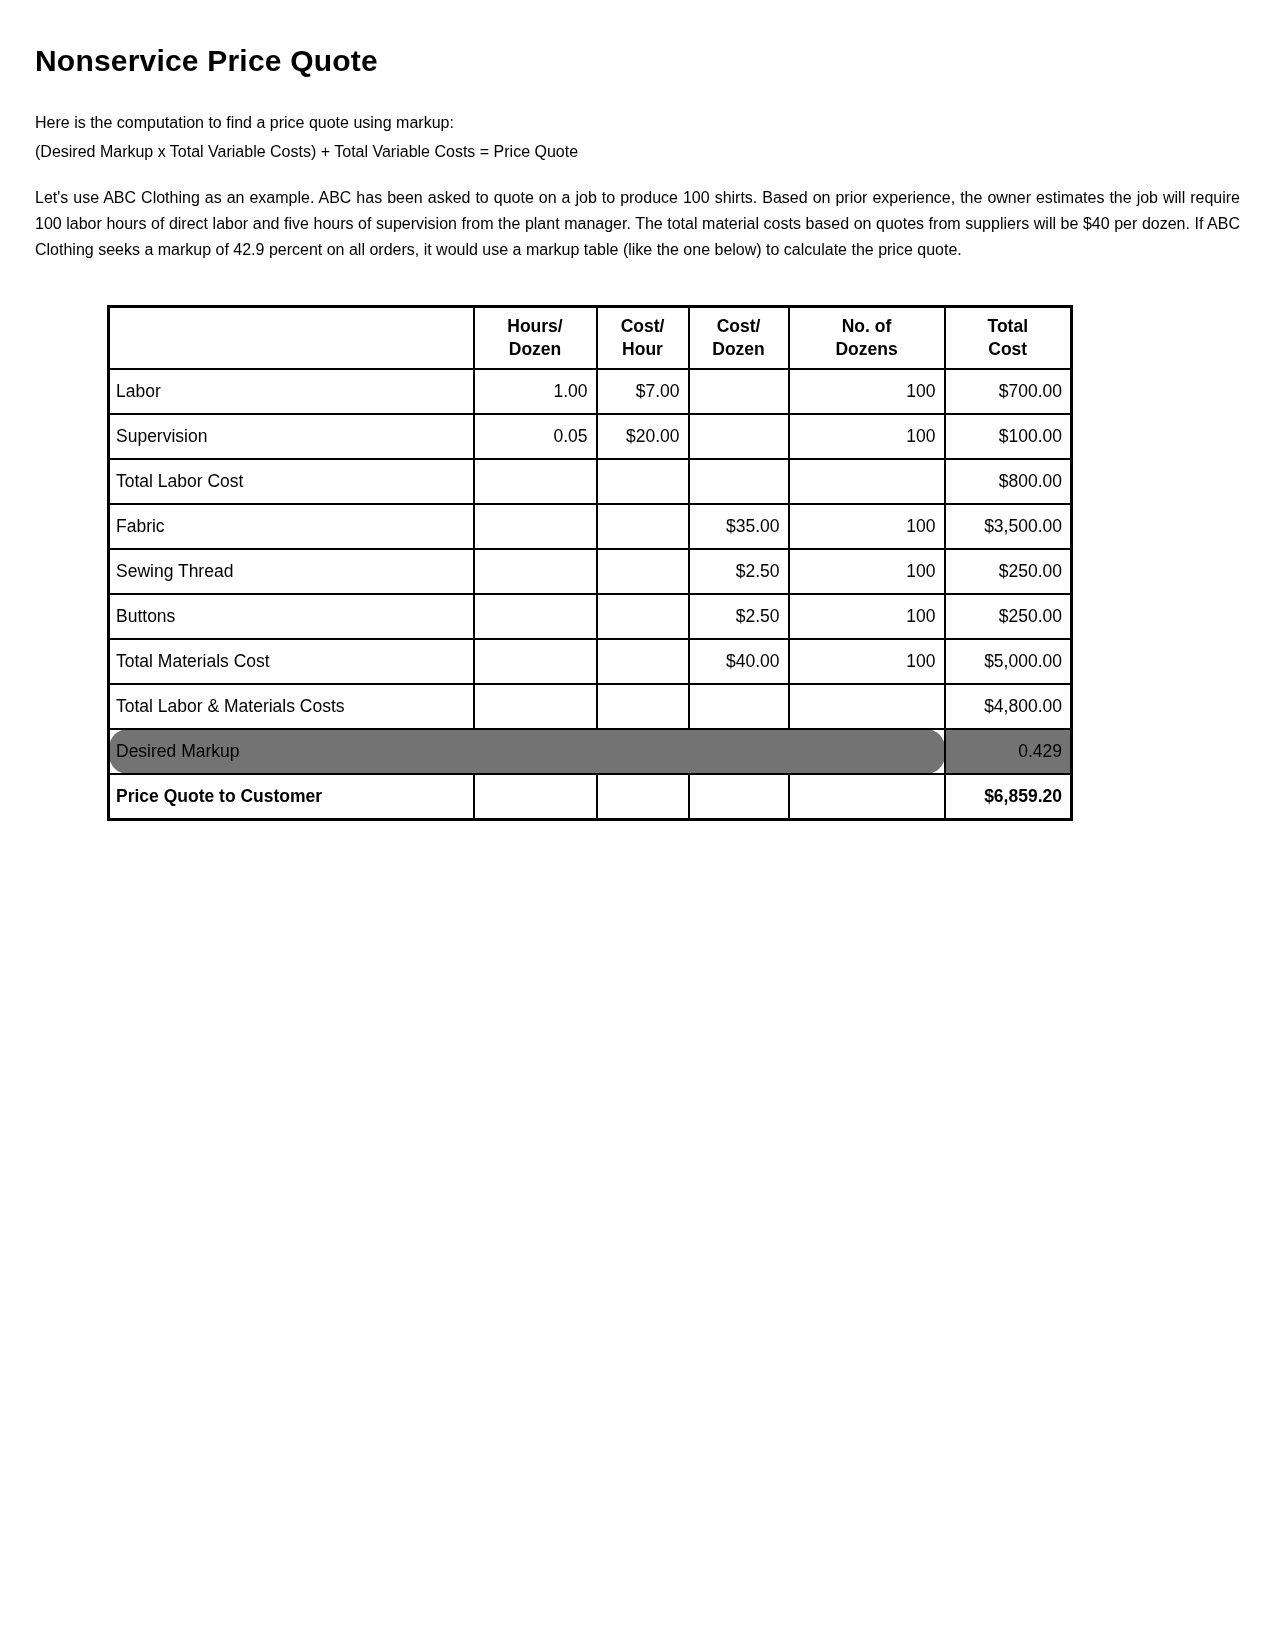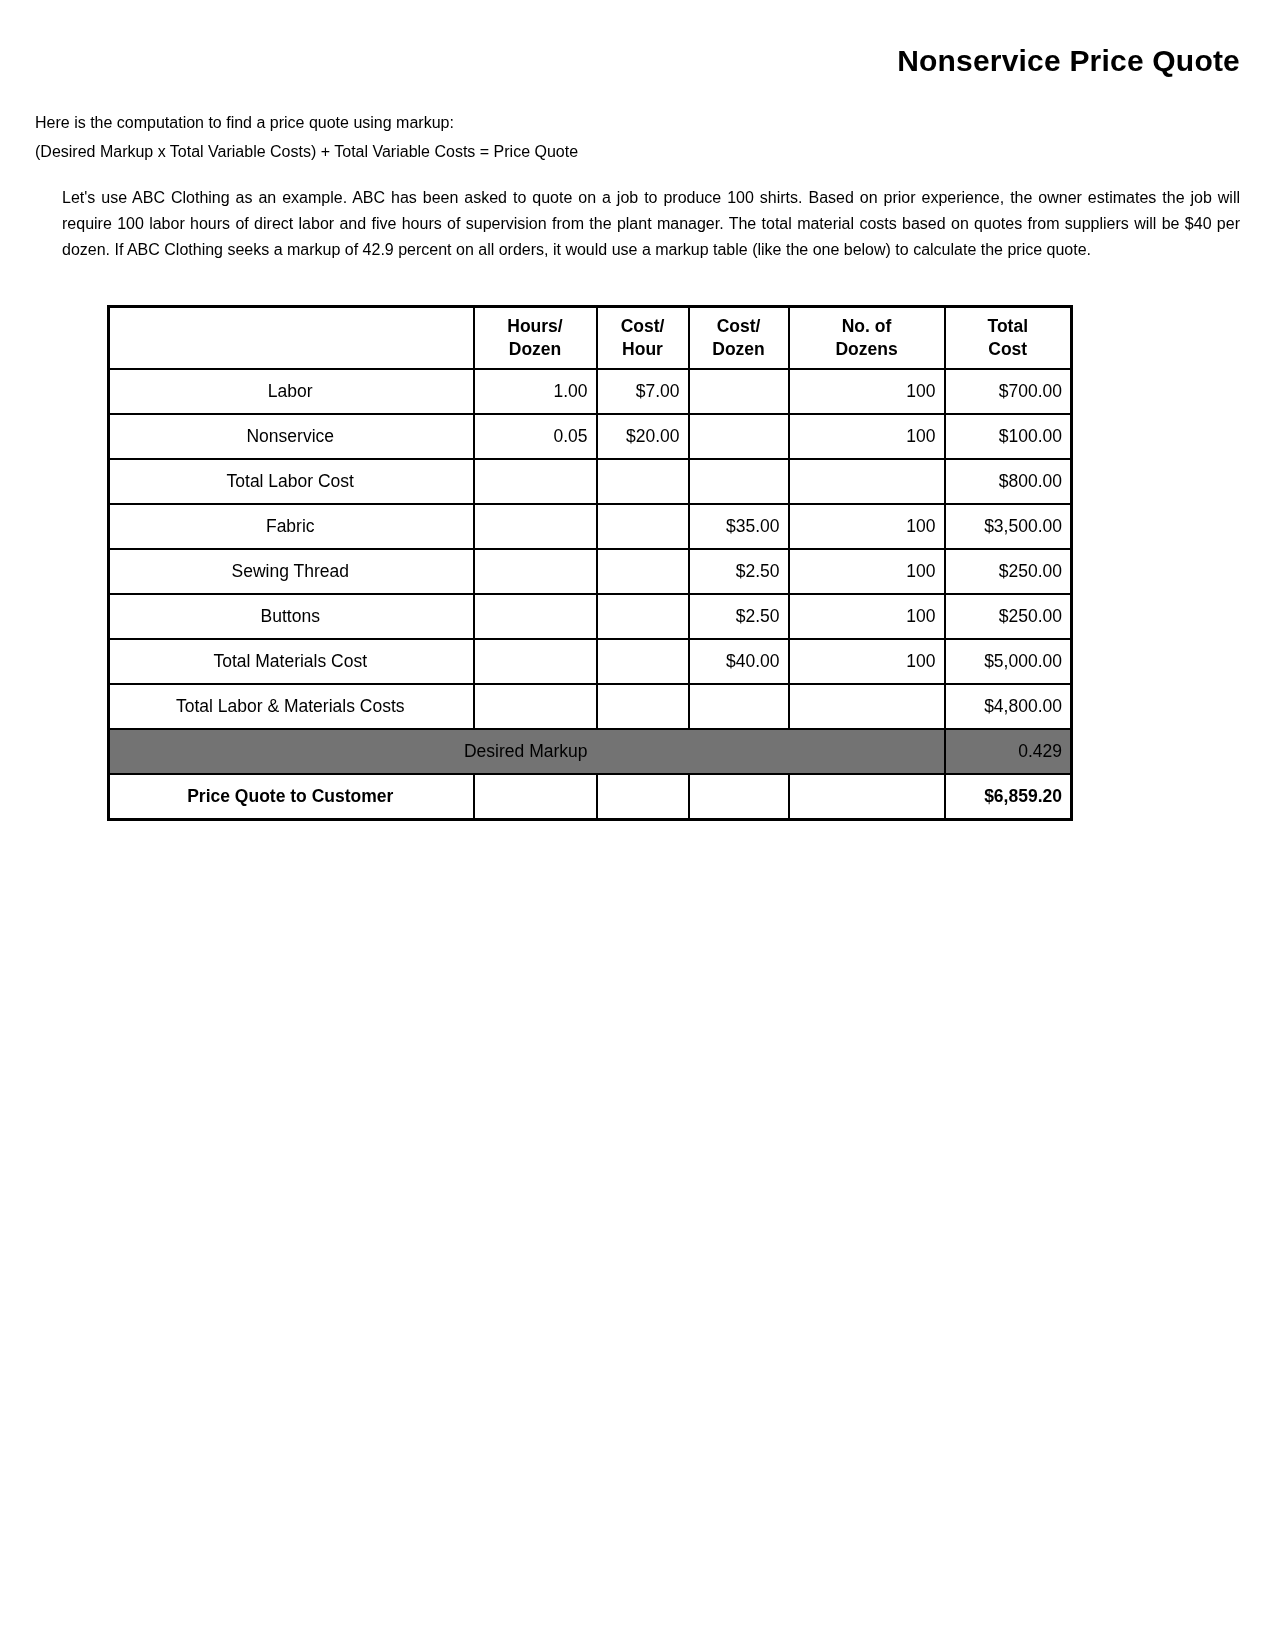--- a/index.html
+++ b/index.html
@@ -14,35 +14,35 @@
     width: 1275px;
     height: 1650px;
     position: relative;
     background: #ffffff;
     overflow: hidden;
   }
   .content {
     padding: 0 35px;
   }
   .doc-title {
-    text-align: right;
+    text-align: left;
     font-size: 30px;
     font-weight: bold;
     margin: 0;
     padding-top: 44px;
     letter-spacing: 0.2px;
   }
   .para {
     font-size: 16px;
     line-height: 26px;
     margin: 0;
   }
   .para-intro   { margin-top: 32px; }
   .para-formula { margin-top: 3px; }
-  .para-body    { margin-top: 20px; text-align: justify; margin-left: 27px; }
+  .para-body    { margin-top: 20px; text-align: justify; }
 
   table.markup-table {
     border-collapse: collapse;
     margin: 42px 0 12px 72px;
     width: 963px;
     table-layout: fixed;
     border: 3px solid #000;
   }
   .markup-table th,
   .markup-table td {
@@ -52,22 +52,23 @@
     vertical-align: middle;
     overflow: hidden;
   }
   .markup-table th {
     font-weight: bold;
     text-align: center;
     line-height: 23px;
     padding: 7px 6px;
   }
   .markup-table td.cell-label {
-    text-align: center;
+    text-align: left;
     padding-left: 6px;
+    border-radius: 19px;
   }
   .markup-table td.cell-num {
     text-align: right;
   }
   .markup-table tr.row-markup td {
     background: #737373;
     font-weight: normal;
   }
   .markup-table .bold {
     font-weight: bold;
@@ -131,21 +132,21 @@
       <tbody id="table-body">
           <tr>
             <td class="cell-label">Labor</td>
             <td class="cell-num">1.00</td>
             <td class="cell-num">$7.00</td>
             <td class="cell-num"></td>
             <td class="cell-num">100</td>
             <td class="cell-num">$700.00</td>
           </tr>
           <tr>
-            <td class="cell-label">Nonservice</td>
+            <td class="cell-label">Supervision</td>
             <td class="cell-num">0.05</td>
             <td class="cell-num">$20.00</td>
             <td class="cell-num"></td>
             <td class="cell-num">100</td>
             <td class="cell-num">$100.00</td>
           </tr>
           <tr>
             <td class="cell-label">Total Labor Cost</td>
             <td class="cell-num"></td>
             <td class="cell-num"></td>

